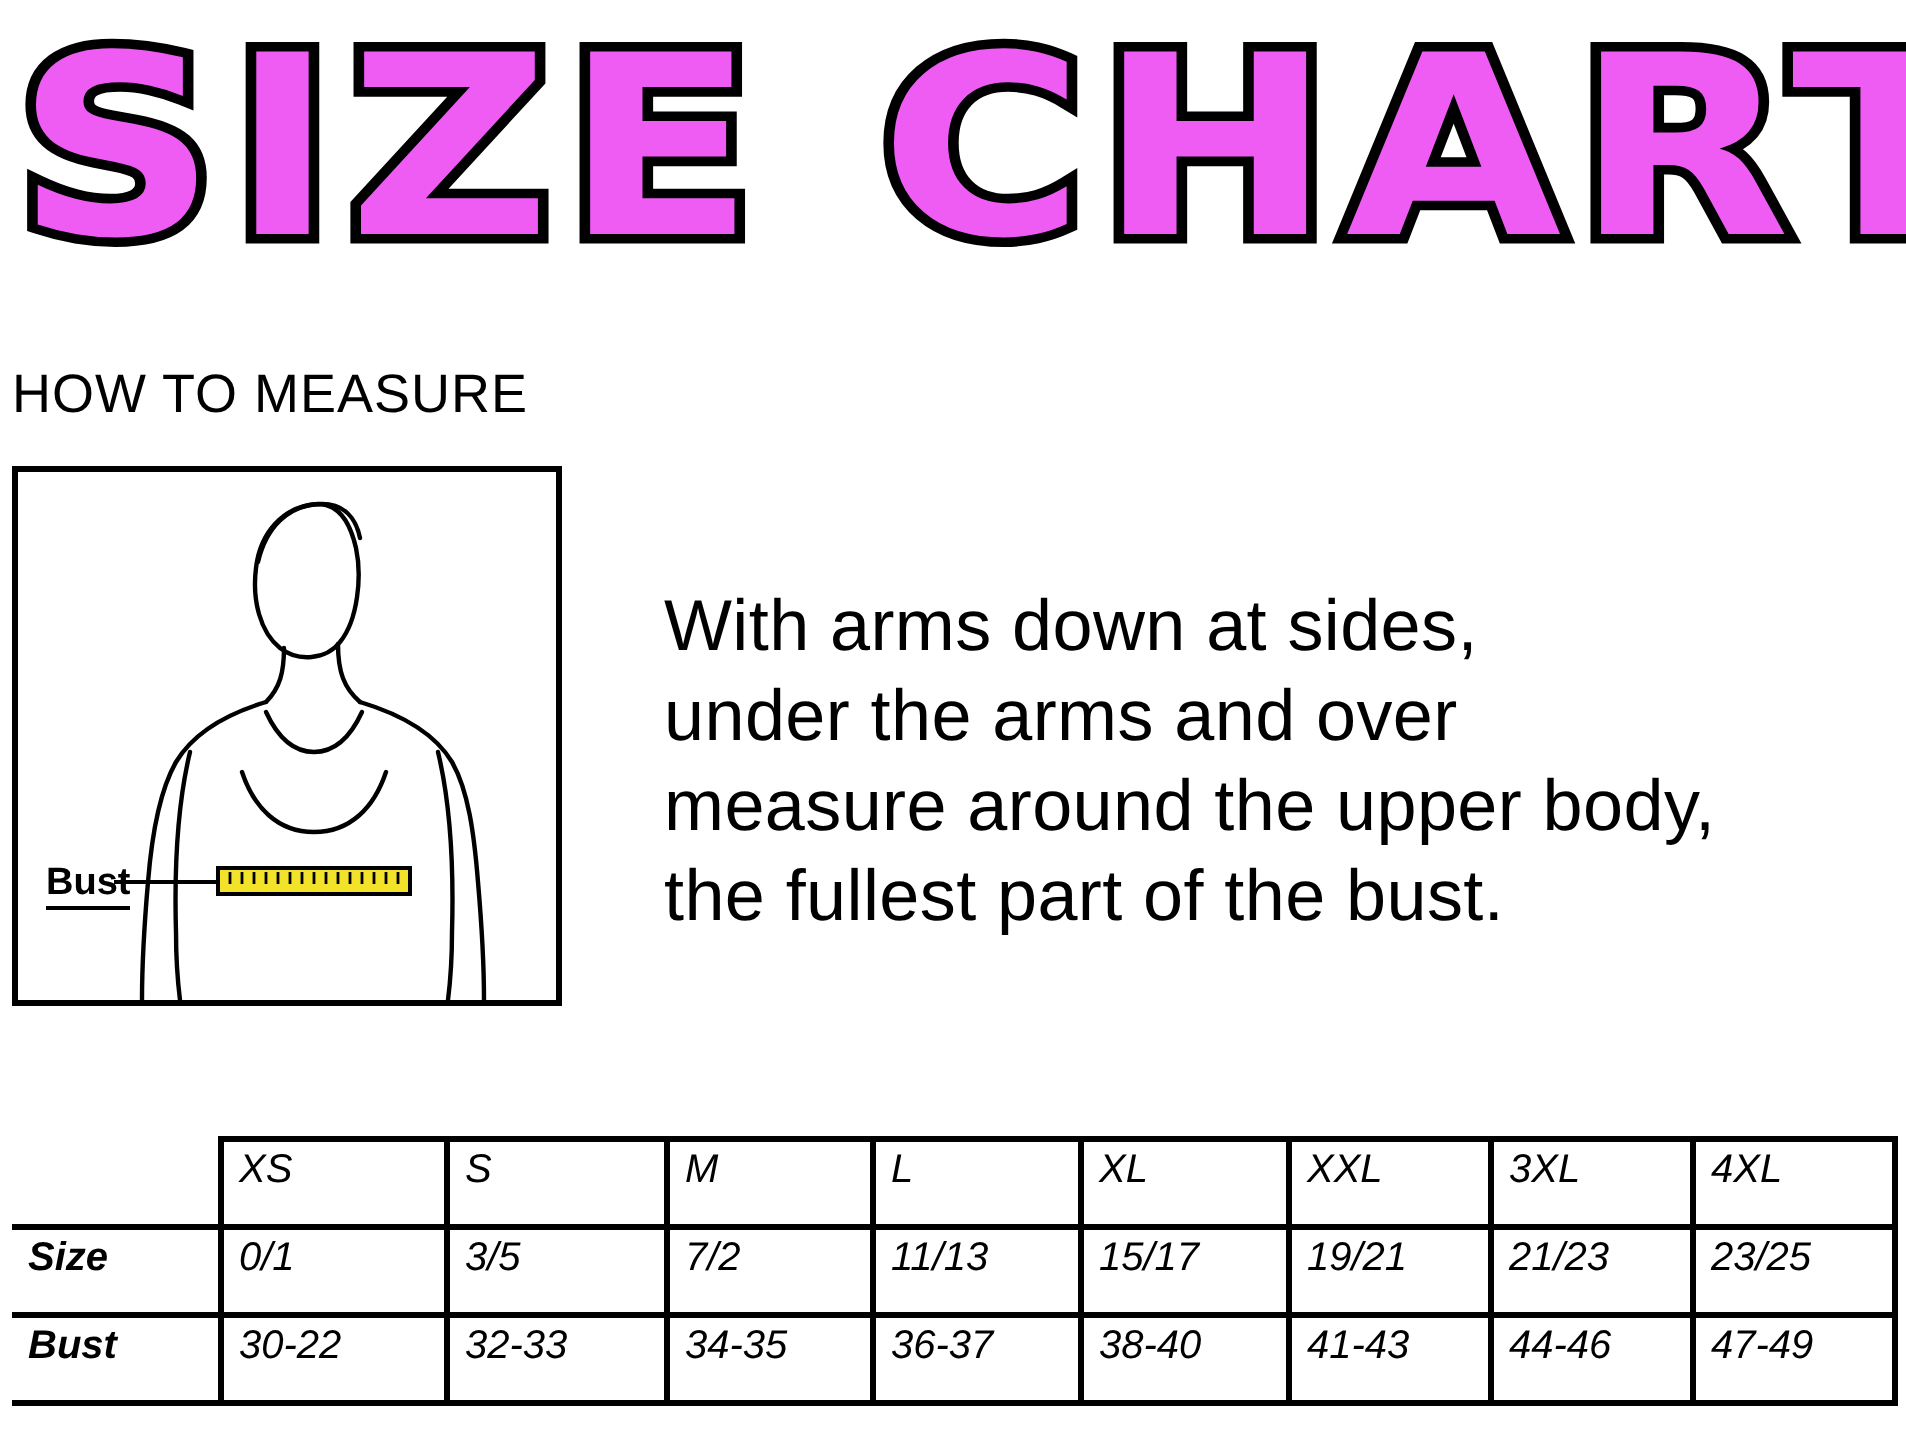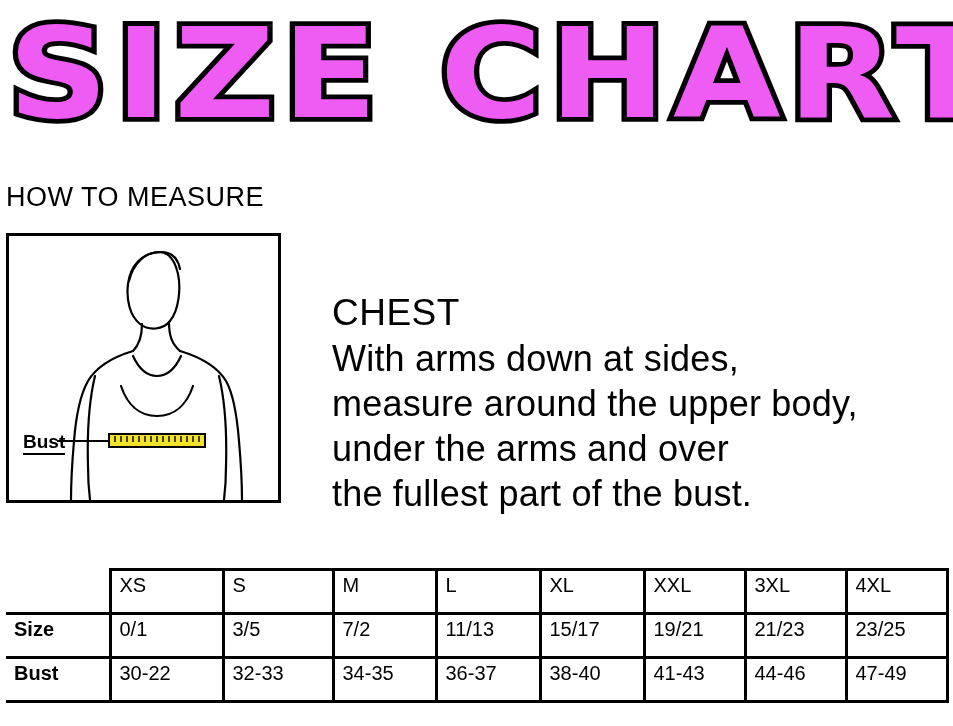--- a/index.html
+++ b/index.html
@@ -104,20 +104,21 @@
     border-collapse: collapse;
     table-layout: fixed;
   }
   #size-table td {
     border: 3px solid #000000;
     height: 44px;
     padding: 0 0 12px 8px;
     font-size: 20px;
     vertical-align: middle;
     box-sizing: border-box;
+    font-style: italic;
   }
   #size-table td.rowhead {
     font-weight: bold;
     width: 104px;
     border-left: none;
   }
   #size-table tr.header-row td {
     font-size: 20px;
   }
   #size-table tr.header-row td.blank {
@@ -178,25 +179,24 @@
         <line x1="190" y1="200" x2="190" y2="206"></line>
       </g>
 
       <line x1="48" y1="205" x2="100" y2="205" stroke="#000000" stroke-width="2"></line>
     </g>
   </svg>
   <div id="bust-label">Bust</div>
 </div>
 
 <div id="chest-block">
-  <div id="chest-title">CHEST</div>
   <div id="chest-desc">
     <div>With arms down at sides,</div>
+    <div>under the arms and over</div>
     <div>measure around the upper body,</div>
-    <div>under the arms and over</div>
     <div>the fullest part of the bust.</div>
   </div>
 </div>
 
 <table id="size-table">
   <colgroup>
     <col style="width:104px">
     <col style="width:113px">
       <col style="width:110px">
       <col style="width:103px">

